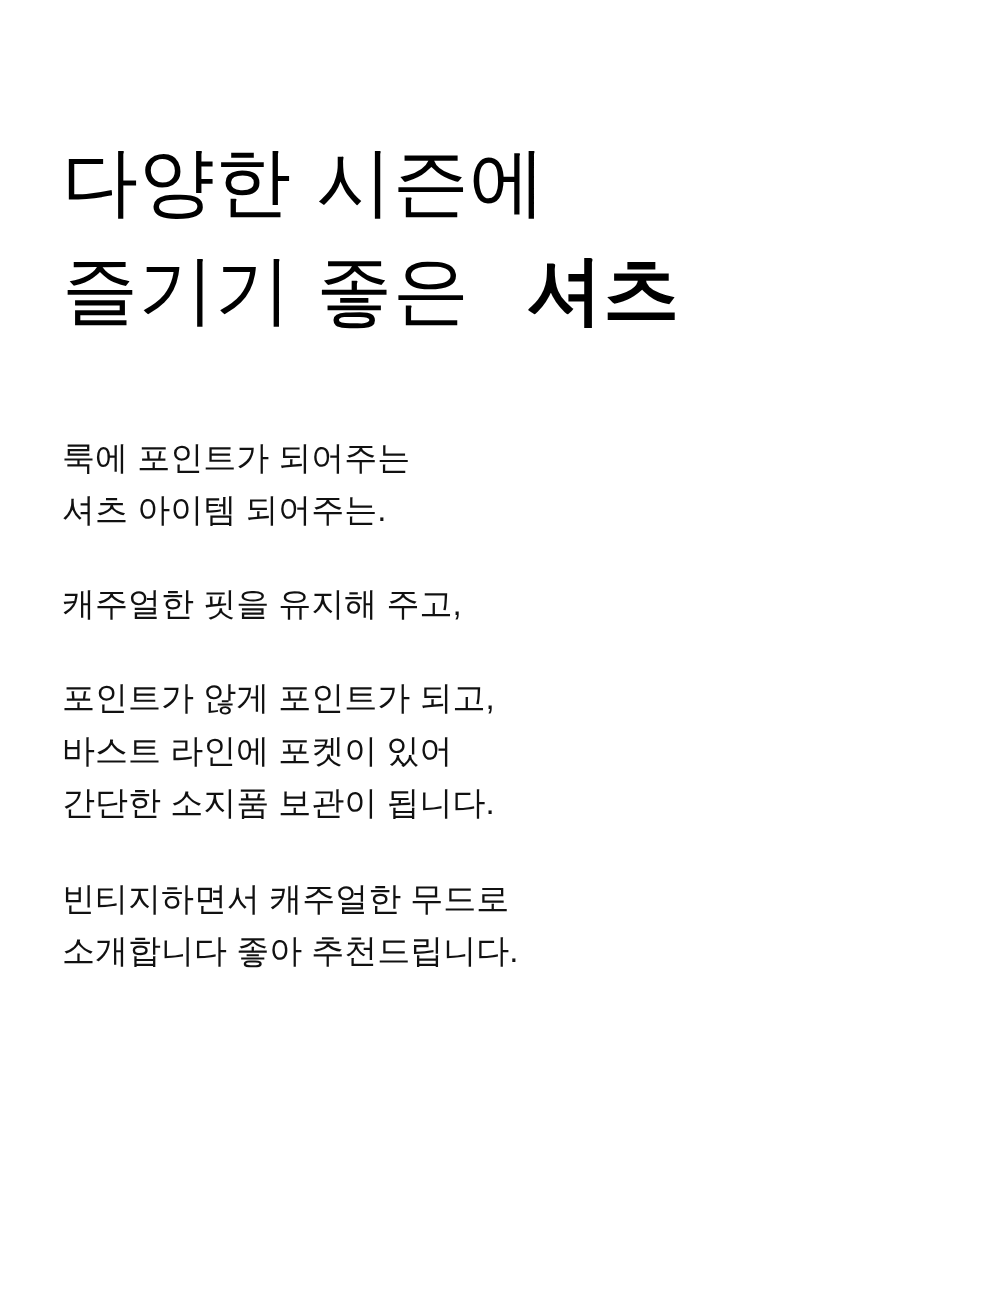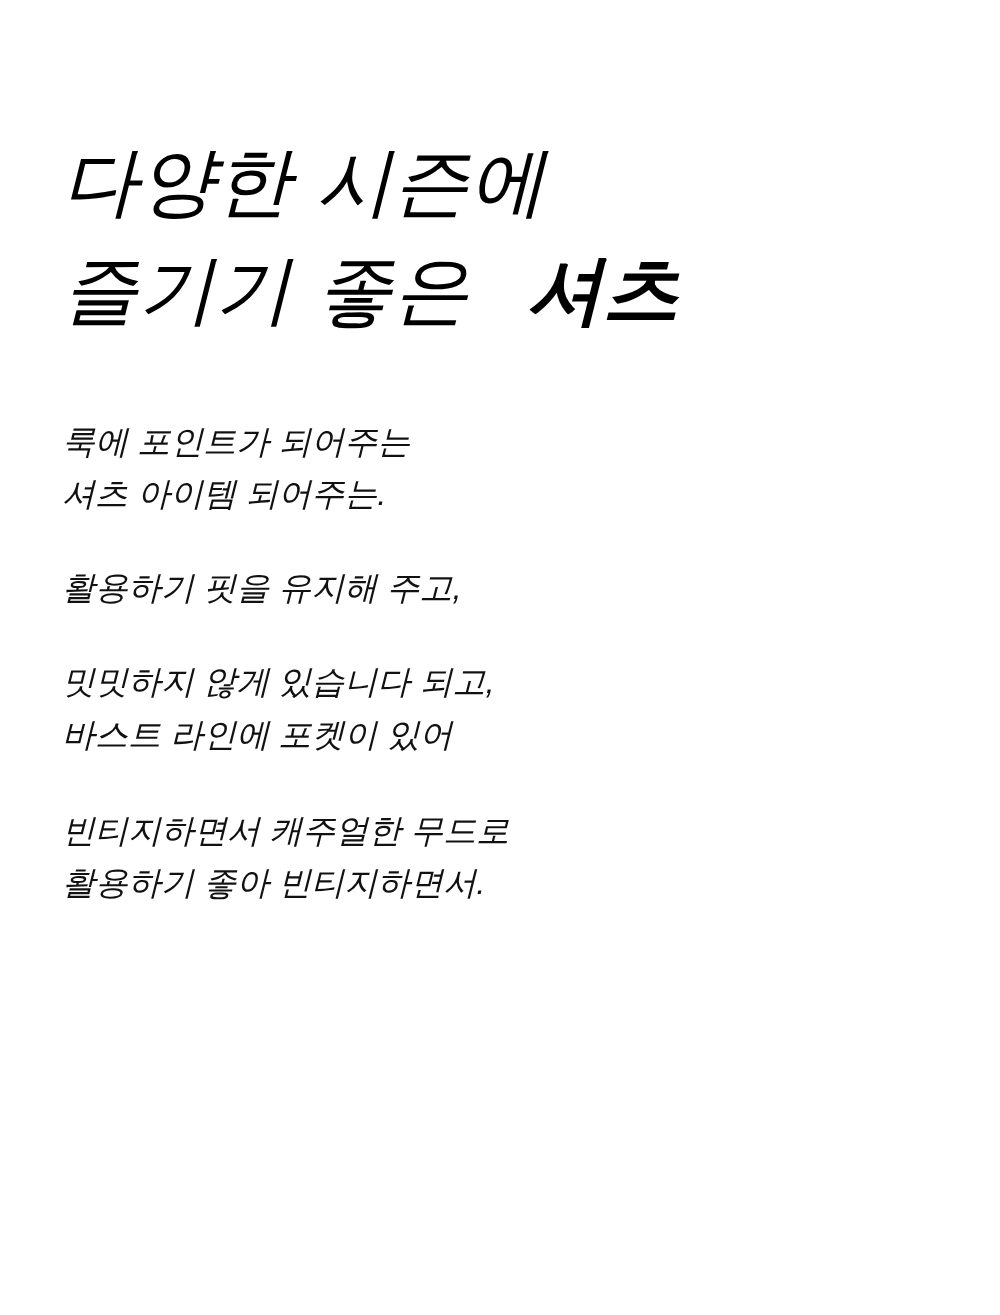--- a/index.html
+++ b/index.html
@@ -13,21 +13,20 @@
     font-family: "Liberation Sans", sans-serif;
     color: #0a0a0a;
     overflow: hidden;
   }
   .page {
     position: relative;
     width: 1000px;
     height: 1315px;
     box-sizing: border-box;
     padding: 0;
-    font-style: italic;
   }
   .headline {
     position: absolute;
     left: 62px;
     top: 128px;
     width: 880px;
   }
   .headline-line {
     font-family: "DejaVu Serif", serif;
     font-size: 76px;
@@ -37,21 +36,21 @@
     color: #000000;
     white-space: pre;
   }
   .headline-line .accent {
     font-weight: 700;
     margin-left: 33px;
   }
   .body-copy {
     position: absolute;
     left: 62px;
-    top: 416px;
+    top: 432px;
     width: 880px;
   }
   .para {
     margin: 0 0 42px 0;
   }
   .para:last-child {
     margin-bottom: 0;
     margin-top: 44px;
   }
   .para-line {
@@ -74,28 +73,29 @@
   </div>
 
   <div class="body-copy">
 
     <div class="para">
       <div class="para-line">룩에 포인트가 되어주는</div>
       <div class="para-line">셔츠 아이템 되어주는.</div>
     </div>
 
     <div class="para">
-      <div class="para-line">활용하기 핏을 유지해 주고,</div>
+      <div class="para-line">캐주얼한 핏을 유지해 주고,</div>
     </div>
 
     <div class="para">
-      <div class="para-line">밋밋하지 않게 있습니다 되고,</div>
+      <div class="para-line">포인트가 않게 포인트가 되고,</div>
       <div class="para-line">바스트 라인에 포켓이 있어</div>
+      <div class="para-line">간단한 소지품 보관이 됩니다.</div>
     </div>
 
     <div class="para">
       <div class="para-line">빈티지하면서 캐주얼한 무드로</div>
-      <div class="para-line">활용하기 좋아 빈티지하면서.</div>
+      <div class="para-line">소개합니다 좋아 추천드립니다.</div>
     </div>
 
   </div>
 
 </div>
 
 </body></html>

